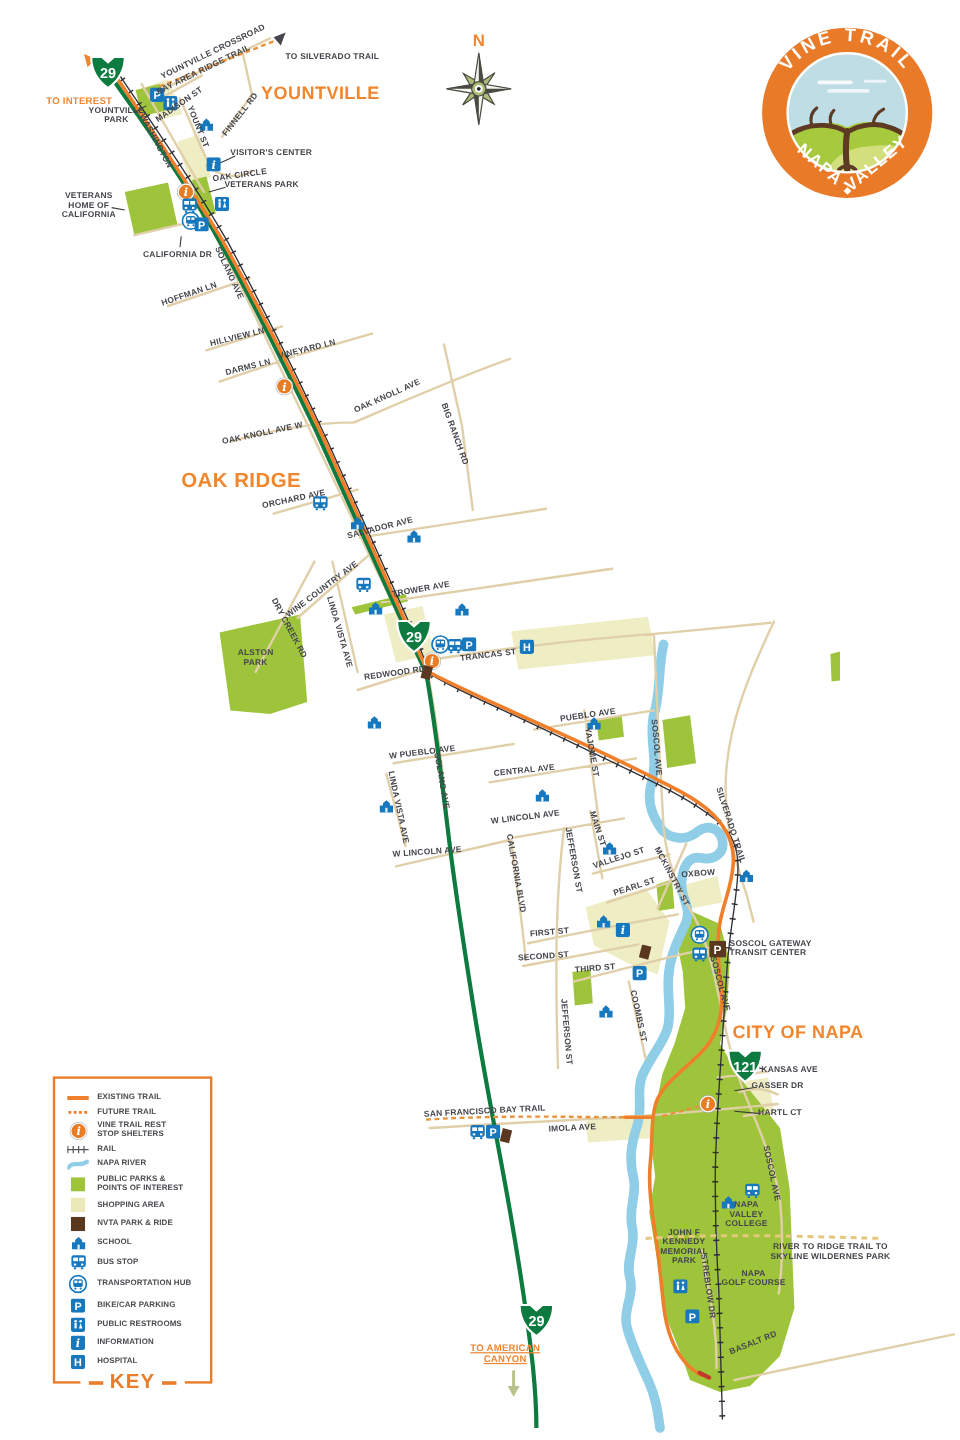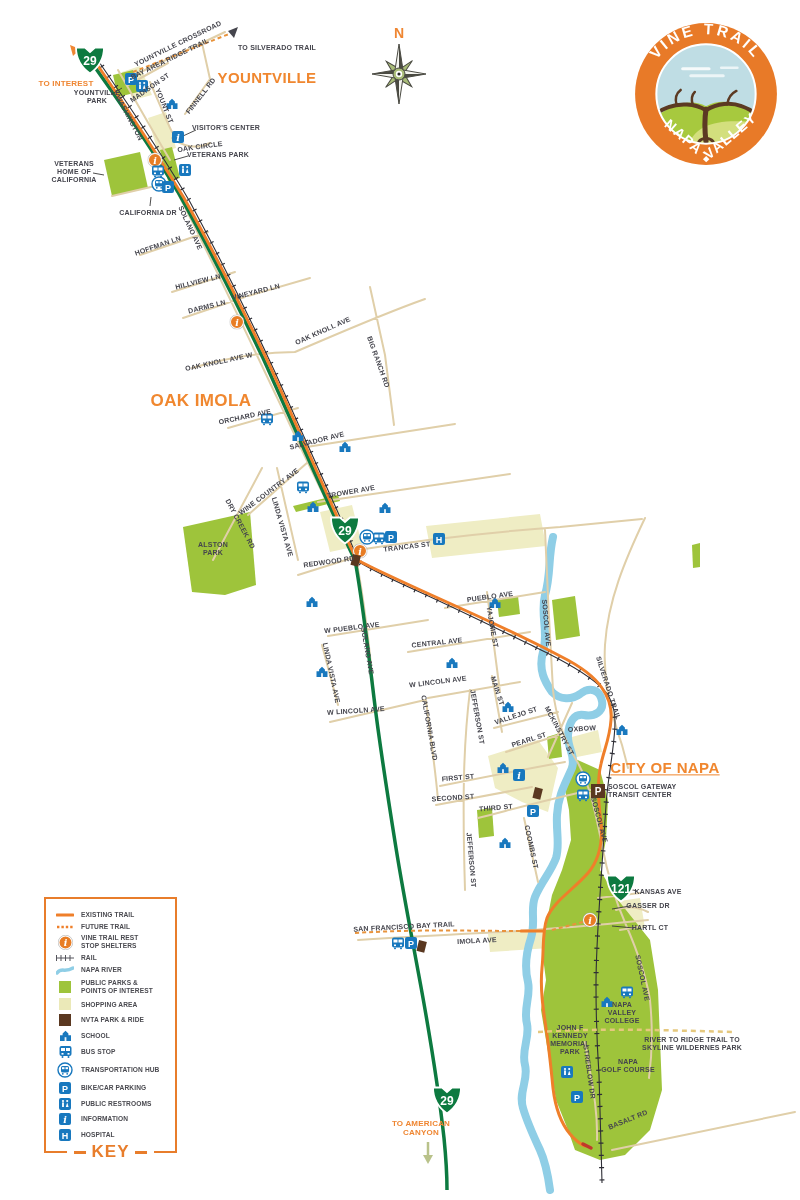--- a/index.html
+++ b/index.html
@@ -465,25 +465,25 @@
 KENNEDY
 MEMORIAL
 PARK</div>
       <div class="lbl s" style="left: 628px; top: 1066px; transform: translate(-50%, -50%);">NAPA
 GOLF COURSE</div>
       <div class="lbl s" style="left: 589px; top: 1072px; transform: translate(-50%, -50%) rotate(82deg);">STREBLOW DR</div>
       <div class="lbl s" style="left: 628px; top: 1120px; transform: translate(-50%, -50%) rotate(-22deg);">BASALT RD</div>
       <div class="lbl s" style="left: 692px; top: 1044px; transform: translate(-50%, -50%);">RIVER TO RIDGE TRAIL TO
 SKYLINE WILDERNES PARK</div>
       <div class="lbl o" style="left: 66px; top: 84px; transform: translate(-50%, -50%);">TO INTEREST</div>
-      <div class="lbl o" style="left: 421px; top: 1128px; transform: translate(-50%, -50%);">TO AMERICAN
+      <div class="lbl o" style="left: 421px; top: 1128px; transform: translate(-50%, -50%); text-decoration: underline;">TO AMERICAN
 CANYON</div>
       <div class="lbl a" style="left: 267px; top: 78px; transform: translate(-50%, -50%);">YOUNTVILLE</div>
-      <div class="lbl a" style="left: 201px; top: 401px; font-size: 17px; transform: translate(-50%, -50%);">OAK IMOLA</div>
-      <div class="lbl a" style="left: 665px; top: 768px; transform: translate(-50%, -50%); text-decoration: underline;">CITY OF NAPA</div>
+      <div class="lbl a" style="left: 201px; top: 401px; font-size: 17px; transform: translate(-50%, -50%);">OAK RIDGE</div>
+      <div class="lbl a" style="left: 665px; top: 861px; transform: translate(-50%, -50%);">CITY OF NAPA</div>
     </div>
 
   <div class="compass-wrap">
     <svg width="86" height="92" viewBox="0 0 86 92">
       <text x="43" y="16" text-anchor="middle" font-size="14" font-weight="bold" fill="#ef8632" font-family="Liberation Sans,sans-serif">N</text>
       <g stroke="#4a4a42" stroke-width="1">
         <polygon transform="rotate(45 43 52)" fill="#a9bc78" points="43,33 46,48 61,52 46,56 43,71 40,56 25,52 40,48"></polygon>
         <polygon fill="#f4f4ef" points="43,22 47,48 70,52 47,56 43,82 39,56 16,52 39,48"></polygon>
         <g fill="#4a4a42" stroke="none">
           <polygon points="43,22 43,52 47,48"></polygon>

